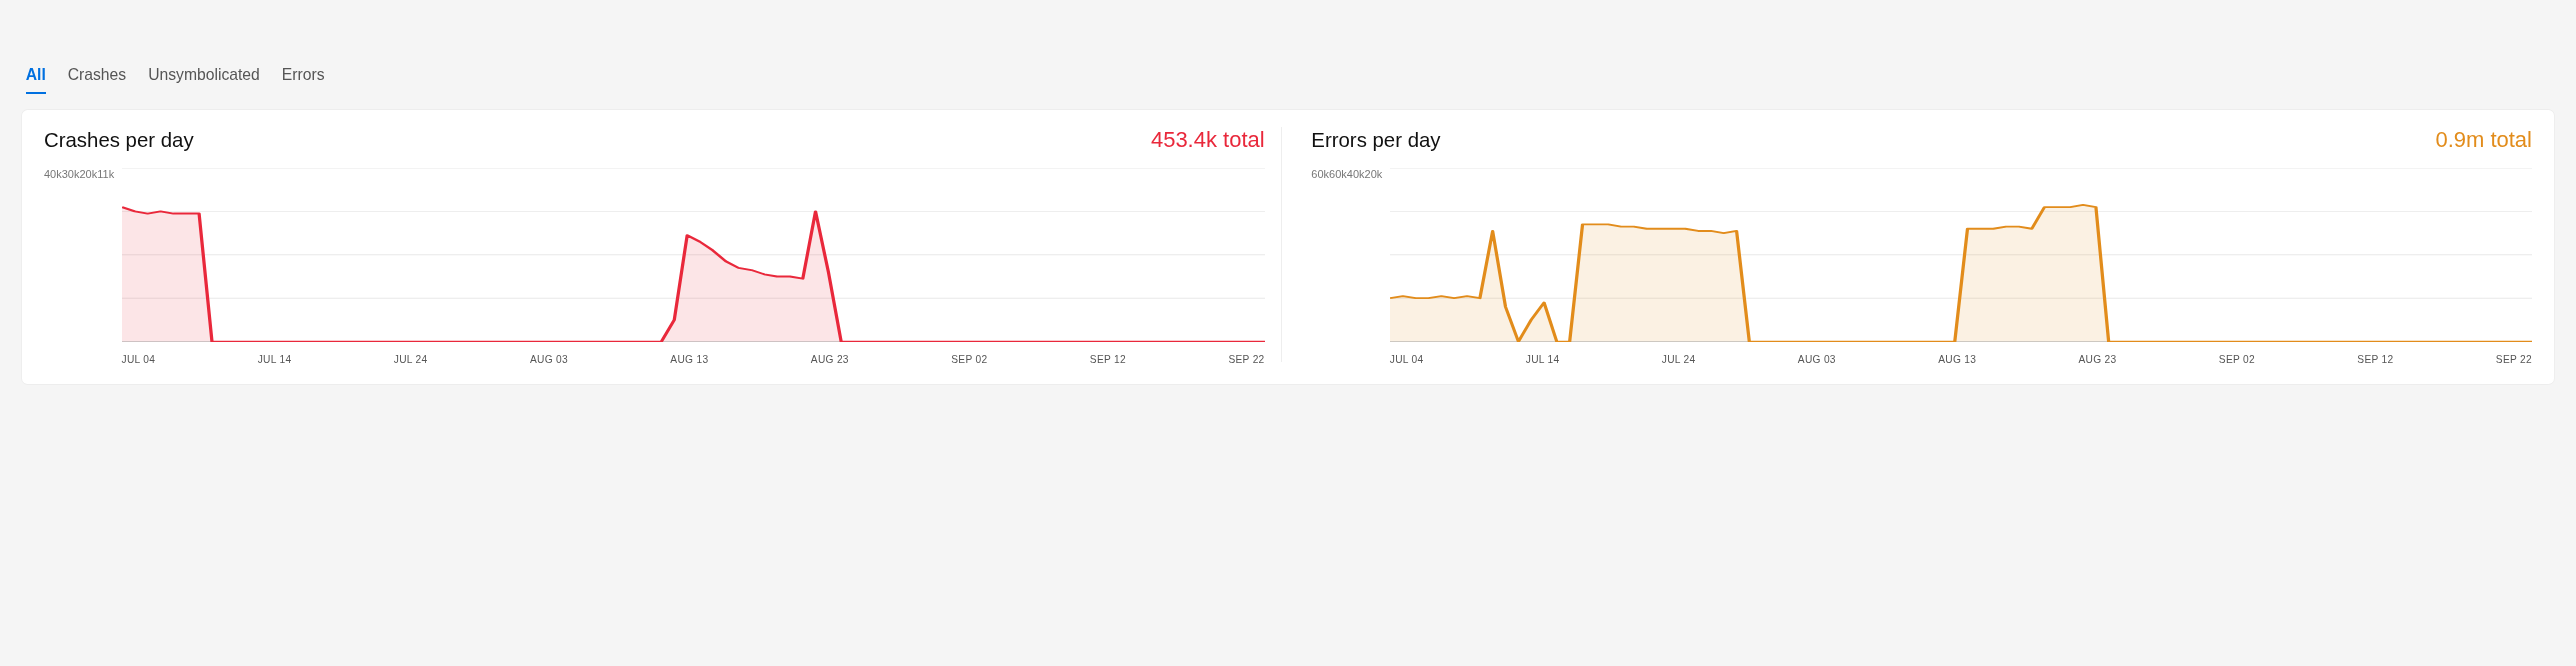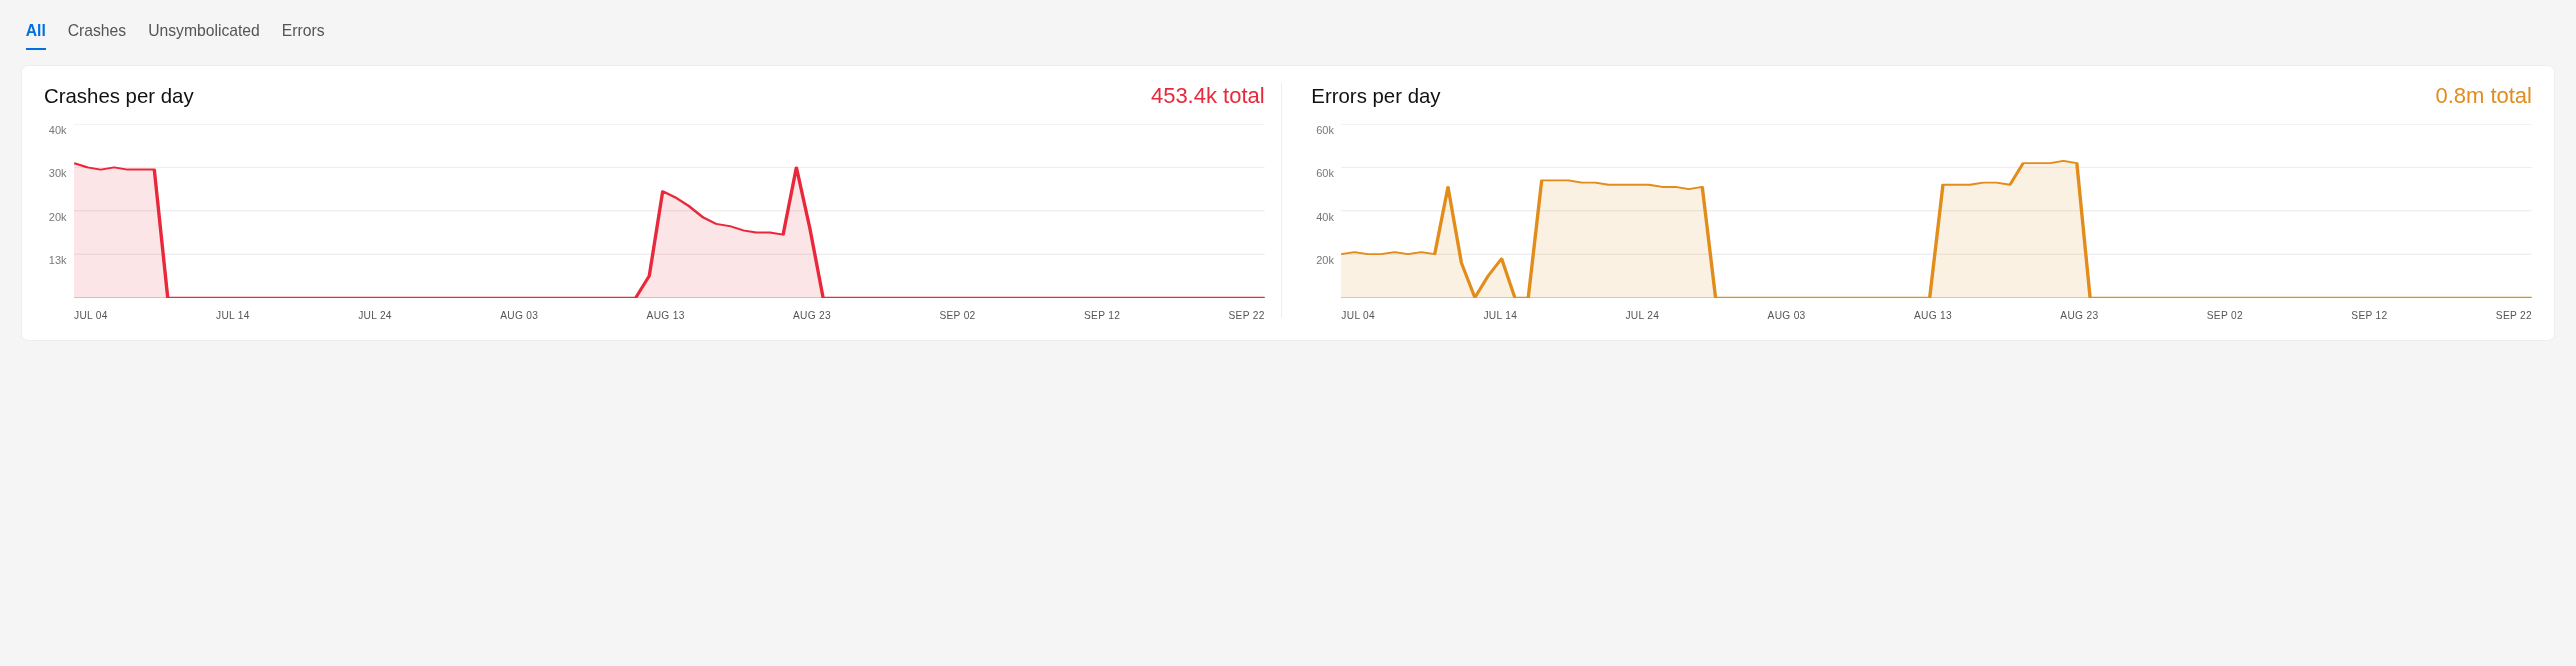--- a/index.html
+++ b/index.html
@@ -15,20 +15,21 @@
     gap: 22px;
     font-size: 15.7px;
     color: #555;
     margin-bottom: 16.7px;
     padding-left: 3.7px;
   }
   .tab {
     padding: 3.7px 0 7.4px 0;
     cursor: pointer;
     font-weight: 500;
+    margin-top: 44px;
   }
   .tab.active {
     color: #0070E0;
     border-bottom: 2.8px solid #0070E0;
     font-weight: 600;
   }
   .panel {
     background: #fff;
     border-radius: 5.6px;
     display: flex;
@@ -59,21 +60,21 @@
   }
   .chart-total.red    { color: #E9283B; }
   .chart-total.orange { color: #E28C1B; }
   .chart-body {
     display: flex;
     height: 194px;
     position: relative;
   }
   .y-axis {
     display: flex;
-    flex-direction: column;
+    flex-direction: row;
     justify-content: space-between;
     font-size: 11px;
     color: #777;
     padding-right: 7.4px;
     padding-bottom: 20.4px; 
     text-align: right;
     min-width: 30px;
   }
   .plot-wrap {
     flex: 1;
@@ -125,21 +126,21 @@
   <div class="chart-col">
     <div class="chart-head">
       <div class="chart-title">Crashes per day</div>
       <div class="chart-total red">453.4k total</div>
     </div>
     <div class="chart-body">
       <div class="y-axis">
         <span>40k</span>
         <span>30k</span>
         <span>20k</span>
-        <span>13k</span>
+        <span>11k</span>
         <span></span>
       </div>
       <div class="plot-wrap">
         <svg class="plot" viewBox="0 0 700 188" preserveAspectRatio="none">
           <g class="gridlines">
             <line x1="0" y1="0" x2="700" y2="0"></line>
             <line x1="0" y1="47" x2="700" y2="47"></line>
             <line x1="0" y1="94" x2="700" y2="94"></line>
             <line x1="0" y1="141" x2="700" y2="141"></line>
           </g>
@@ -158,21 +159,21 @@
           <span>SEP 12</span>
           <span>SEP 22</span>
         </div>
       </div>
     </div>
   </div>
 
   <div class="chart-col">
     <div class="chart-head">
       <div class="chart-title">Errors per day</div>
-      <div class="chart-total orange">0.8m total</div>
+      <div class="chart-total orange">0.9m total</div>
     </div>
     <div class="chart-body">
       <div class="y-axis">
         <span>60k</span>
         <span>60k</span>
         <span>40k</span>
         <span>20k</span>
         <span></span>
       </div>
       <div class="plot-wrap">

